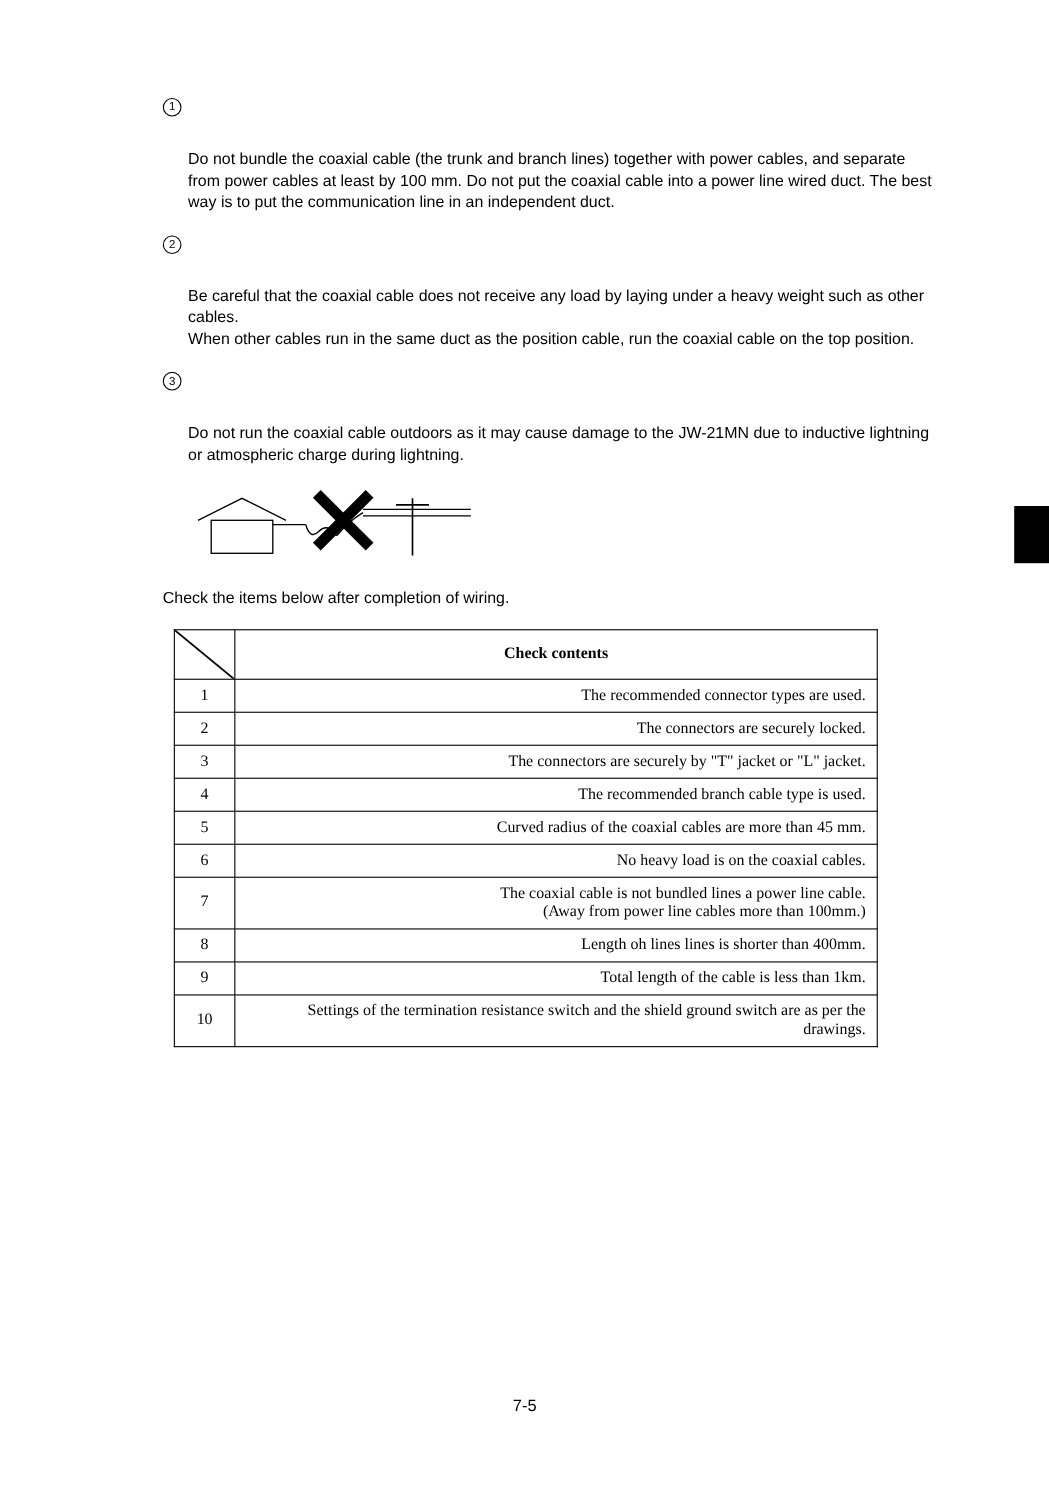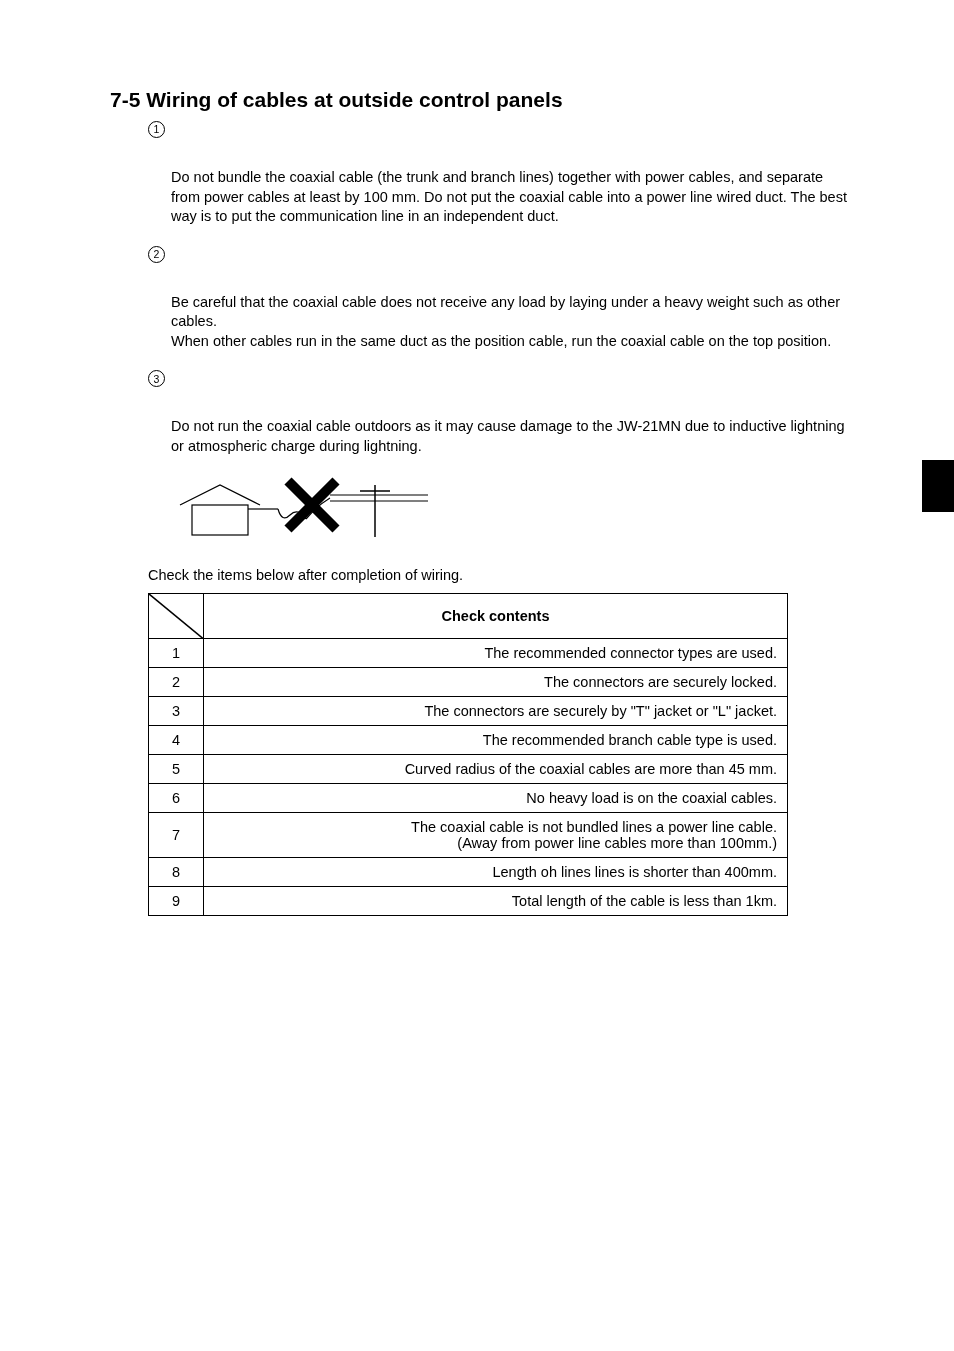--- a/index.html
+++ b/index.html
@@ -52,30 +52,31 @@
     border: 1px solid #000;
     border-radius: 50%;
     font-size: 10.5px;
     margin-top: 1px;
     margin-right: 6px;
     flex: 0 0 auto;
   }
   .num-text { flex: 1 1 auto; margin-top: 48px; }
   .intro-line {
     font-size: 14.5px;
-    margin: 2px 0 10px 38px;
+    margin: 2px 0 20px 38px;
   }
   .diagram {
     margin: 6px 0 14px 60px;
   }
   table.check {
     border-collapse: collapse;
     width: 640px;
-    margin-left: 38px;
+    margin-left: 48px;
     font-size: 14.5px;
+    font-family: Liberation Serif, serif;
   }
   table.check th, table.check td {
     border: 1px solid #000;
     padding: 6px 10px;
     text-align: right;
     vertical-align: middle;
   }
   table.check th:first-child,
   table.check td:first-child {
     width: 34px;
@@ -102,21 +103,20 @@
     text-align: center;
     font-size: 15px;
   }
   .multiline { white-space: pre-line; }
 </style>
 </head>
 <body>
 
 <div class="page">
 
-  <h2 class="section-title">7-5 Wiring of cables at outside control panels</h2>
 
   <div class="body-block">
     <div class="num-item">
       <span class="circ">1</span>
       <span class="num-text">Do not bundle the coaxial cable (the trunk and branch lines) together with power cables, and separate from power cables at least by 100 mm. Do not put the coaxial cable into a power line wired duct. The best way is to put the communication line in an independent duct.</span>
     </div>
     <div class="num-item">
       <span class="circ">2</span>
       <span class="num-text multiline">Be careful that the coaxial cable does not receive any load by laying under a heavy weight such as other cables.
 When other cables run in the same duct as the position cable, run the coaxial cable on the top position.</span>
@@ -192,18 +192,23 @@
 (Away from power line cables more than 100mm.)</td>
         </tr>
         <tr>
           <td>8</td>
           <td class="multiline">Length oh lines lines is shorter than 400mm.</td>
         </tr>
         <tr>
           <td>9</td>
           <td class="multiline">Total length of the cable is less than 1km.</td>
         </tr>
+        <tr>
+          <td>10</td>
+          <td class="multiline">Settings of the termination resistance switch and the shield ground switch are as per the drawings.</td>
+        </tr>
       </tbody>
   </table>
 
   <div class="side-tab"></div>
 
+  <div class="page-num">7-5</div>
 </div>
 
 </body></html>

